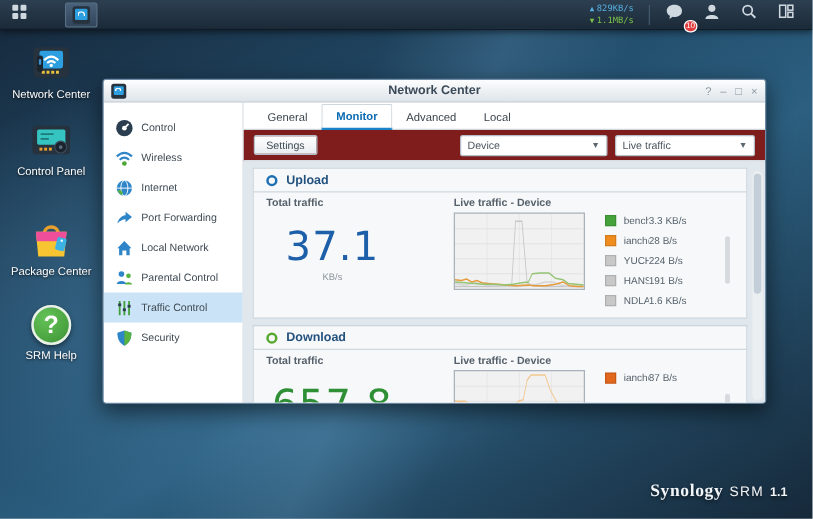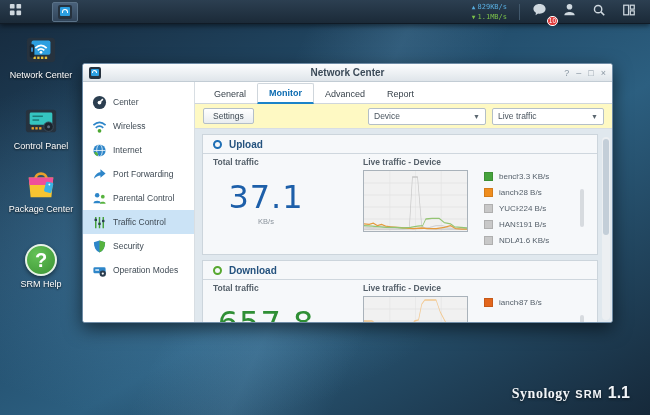--- a/index.html
+++ b/index.html
@@ -58,21 +58,21 @@
   .side-item { height:24px; display:flex; align-items:center; padding-left:9px; cursor:pointer; }
   .side-item svg { width:15px; height:15px; margin-right:6px; flex-shrink:0; }
   .side-item .s-lbl { font-size:8.5px; color:#3f4a54; white-space:nowrap; }
   .side-item.selected { background:#cbe3f6; }
 
   
   .main { flex:1; display:flex; flex-direction:column; min-width:0; }
   .tabrow { height:22px; background:#fff; border-bottom:1px solid #cfd6dc; display:flex; align-items:flex-end; padding-left:8px; }
   .tab { font-size:9px; color:#39434c; padding:4px 11px 4px; cursor:pointer; }
   .tab.active { color:#0b6bb1; font-weight:bold; border:1px solid #cfd6dc; border-bottom:2px solid #1b83c9; border-top-left-radius:2px; border-top-right-radius:2px; margin-bottom:-1px; background:#fff; }
-  .toolrow { height:25px; background:#fef9c3; border-bottom:1px solid #d8dee3; display:flex; align-items:center; padding:0 8px; }
+  .toolrow { height:25px; background:#7f1d1d; border-bottom:1px solid #d8dee3; display:flex; align-items:center; padding:0 8px; }
   .settings-btn { font-size:8.5px; color:#3f4a54; padding:2px 9px; border:1px solid #b4bfc8; border-radius:2px;
     background:linear-gradient(#ffffff,#e9edf0); cursor:pointer; }
   .dropdown { width:118px; height:17px; background:#fff; border:1px solid #b4bfc8; border-radius:2px;
     font-size:8.5px; color:#4a555f; display:flex; align-items:center; padding:0 5px; cursor:pointer; margin-left:6px; }
   .dropdown .dd-caret { margin-left:auto; font-size:7px; color:#5b6770; }
   .tool-spacer { flex:1; }
 
   
   .content { flex:1; background:#e0e8ee; padding:5px 14px 0 7px; overflow:hidden; position:relative; }
   .panel { background:#f6f8fa; border:1px solid #ccd5dc; margin-bottom:5px; }
@@ -93,22 +93,22 @@
   .lg-name { flex:1; white-space:nowrap; overflow:hidden; }
   .lg-val { width:56px; flex-shrink:0; }
   .legend-scroll { position:absolute; right:3px; top:32px; width:4px; height:38px; background:#d7dbdf; border-radius:2px; cursor:pointer; }
   .win-scroll { position:absolute; right:2px; top:8px; width:8px; height:183px; background:#eceff2; border-radius:4px; }
   .win-scroll .thumb { position:absolute; top:2px; left:1px; width:6px; height:96px; background:#c3ced8; border-radius:3px; cursor:pointer; }
 
   
   .branding { position:absolute; right:20px; bottom:13px; color:#f2f5f8; display:flex; align-items:baseline; gap:5px;
     text-shadow:0 1px 3px rgba(0,0,0,0.6); }
   .branding .logo { font-size:14px; font-weight:bold; font-family:"Liberation Serif", serif; letter-spacing:0.5px; }
-  .branding .prod { font-size:11px; font-weight:bold; letter-spacing:1px; }
-  .branding .ver { font-size:16px; font-weight:bold; }
+  .branding .prod { font-size:11px; font-weight:normal; letter-spacing:1px; }
+  .branding .ver { font-size:10px; font-weight:bold; }
 </style>
 </head>
 <body>
 
 <div class="taskbar">
   <div class="tb-btn">
     <span>
       <svg width="15" height="15" viewBox="0 0 16 16" fill="#cfd8df">
           <rect x="2" y="2" width="5" height="5" rx="1"></rect>
           <rect x="9" y="2" width="5" height="5" rx="1"></rect>
@@ -177,38 +177,38 @@
         <rect x="14" y="25" width="2.5" height="2.5" fill="#e8c33c"></rect>
         <rect x="18" y="25" width="2.5" height="2.5" fill="#e8c33c"></rect>
         <rect x="22" y="25" width="2.5" height="2.5" fill="#e8c33c"></rect>
         <rect x="6" y="12" width="5" height="14" rx="2" fill="#1b242d"></rect>
         <rect x="7.5" y="15" width="2" height="5" rx="1" fill="#3a8fd0"></rect>
       </svg>
   </div>
   <div class="lbl">Network Center</div>
 </div>
 
-<div class="dicon" style="left:8px; top:104px;">
+<div class="dicon" style="left:8px; top:95px;">
   <div class="ic">
     <svg viewBox="0 0 36 36" width="34" height="34">
         <rect x="2" y="6" width="32" height="24" rx="3" fill="#26323e"></rect>
         <rect x="6" y="9" width="24" height="13" rx="1.5" fill="#35c4c0"></rect>
         <line x1="9" y1="13" x2="20" y2="13" stroke="#1c7a78" stroke-width="1.6"></line>
         <line x1="9" y1="17" x2="16" y2="17" stroke="#1c7a78" stroke-width="1.6"></line>
         <circle cx="26" cy="24" r="5" fill="#1b242d" stroke="#3c4c5c" stroke-width="1"></circle>
         <circle cx="26" cy="24" r="1.6" fill="#5a6e80"></circle>
         <rect x="8" y="24.5" width="2.5" height="2.5" fill="#e8a02c"></rect>
         <rect x="12" y="24.5" width="2.5" height="2.5" fill="#e8a02c"></rect>
         <rect x="16" y="24.5" width="2.5" height="2.5" fill="#e8a02c"></rect>
       </svg>
   </div>
   <div class="lbl">Control Panel</div>
 </div>
 
-<div class="dicon" style="left:8px; top:167px;">
+<div class="dicon" style="left:8px; top:175px;">
   <div class="ic">
     <svg viewBox="0 0 36 36" width="34" height="34">
         <path d="M12 13 C12 5 24 5 24 13" stroke="#e8a02c" stroke-width="3" fill="none"></path>
         <path d="M5 11 H31 L29 32 H7 Z" fill="#f7c531"></path>
         <path d="M5 11 H31 L30.2 19 H5.8 Z" fill="#ef4f9a"></path>
         <g transform="rotate(14 26 22)">
           <rect x="22" y="16" width="8" height="11" rx="1.5" fill="#3bb3e5"></rect>
           <circle cx="26" cy="18.5" r="1" fill="#fff"></circle>
         </g>
       </svg>
@@ -238,21 +238,21 @@
 
   <div class="win-body">
 
     <div class="sidebar">
       <div class="side-item">
         <svg viewBox="0 0 16 16">
             <circle cx="8" cy="8" r="7" fill="#2b3e50"></circle>
             <circle cx="8" cy="8" r="2" fill="#fff"></circle>
             <line x1="8" y1="8" x2="11.6" y2="4.4" stroke="#fff" stroke-width="1.6"></line>
           </svg>
-        <span class="s-lbl">Center</span>
+        <span class="s-lbl">Control</span>
       </div>
       <div class="side-item">
         <svg viewBox="0 0 16 16">
             <path d="M1.5 6.5 Q8 0.5 14.5 6.5" stroke="#2e86c9" fill="none" stroke-width="1.8"></path>
             <path d="M4 9.4 Q8 5.8 12 9.4" stroke="#2e86c9" fill="none" stroke-width="1.8"></path>
             <circle cx="8" cy="12.6" r="2" fill="#4ca832"></circle>
           </svg>
         <span class="s-lbl">Wireless</span>
       </div>
       <div class="side-item">
@@ -262,20 +262,26 @@
             <line x1="1.5" y1="8" x2="14.5" y2="8" stroke="#fff" stroke-width="0.8"></line>
             <path d="M2.2 10.2 a6.5 6.5 0 0 0 3.8 3.8 l 0.6-2.2 -2.2-2.4z" fill="#57b33e"></path>
           </svg>
         <span class="s-lbl">Internet</span>
       </div>
       <div class="side-item">
         <svg viewBox="0 0 16 16">
             <path d="M2 12.5 C3 7.5 7 5.5 9 5.5 L9 2.5 14.5 7 9 11.5 9 9 C6.5 9 4 10.5 2 12.5 Z" fill="#2e86c9"></path>
           </svg>
         <span class="s-lbl">Port Forwarding</span>
+      </div>
+      <div class="side-item">
+        <svg viewBox="0 0 16 16">
+            <path d="M8 2 14 8 12.5 8 12.5 14 9.7 14 9.7 10 6.3 10 6.3 14 3.5 14 3.5 8 2 8 Z" fill="#2e86c9"></path>
+          </svg>
+        <span class="s-lbl">Local Network</span>
       </div>
       <div class="side-item">
         <svg viewBox="0 0 16 16">
             <circle cx="5.5" cy="4.5" r="2.4" fill="#2e86c9"></circle>
             <path d="M1.5 13 C1.5 9.5 9.5 9.5 9.5 13 Z" fill="#2e86c9"></path>
             <circle cx="11.5" cy="6" r="2" fill="#57b33e"></circle>
             <path d="M8.5 13.5 C8.5 10.8 14.5 10.8 14.5 13.5 Z" fill="#57b33e"></path>
           </svg>
         <span class="s-lbl">Parental Control</span>
       </div>
@@ -294,37 +300,28 @@
           </svg>
         <span class="s-lbl">Traffic Control</span>
       </div>
       <div class="side-item">
         <svg viewBox="0 0 16 16">
             <path d="M8 1.5 L14 3.5 C14 9 12 12.5 8 14.5 C4 12.5 2 9 2 3.5 Z" fill="#2e86c9"></path>
             <path d="M8 1.5 L8 14.5 C12 12.5 14 9 14 3.5 Z" fill="#57b33e"></path>
           </svg>
         <span class="s-lbl">Security</span>
       </div>
-      <div class="side-item">
-        <svg viewBox="0 0 16 16">
-            <rect x="1.5" y="4.5" width="13" height="6.5" rx="1.5" fill="#2e86c9"></rect>
-            <rect x="3.5" y="6.5" width="4" height="2" fill="#fff" opacity="0.7"></rect>
-            <circle cx="11.5" cy="11.3" r="3.4" fill="#2b3e50"></circle>
-            <circle cx="11.5" cy="11.3" r="1.2" fill="#fff"></circle>
-          </svg>
-        <span class="s-lbl">Operation Modes</span>
-      </div>
     </div>
 
     <div class="main">
       <div class="tabrow">
         <div class="tab">General</div>
         <div class="tab active">Monitor</div>
         <div class="tab">Advanced</div>
-        <div class="tab">Report</div>
+        <div class="tab">Local</div>
       </div>
 
       <div class="toolrow">
         <div class="settings-btn">Settings</div>
         <div class="tool-spacer"></div>
         <div class="dropdown">
           <span>Device</span>
           <span class="dd-caret">▼</span>
         </div>
         <div class="dropdown" style="width:112px;">

